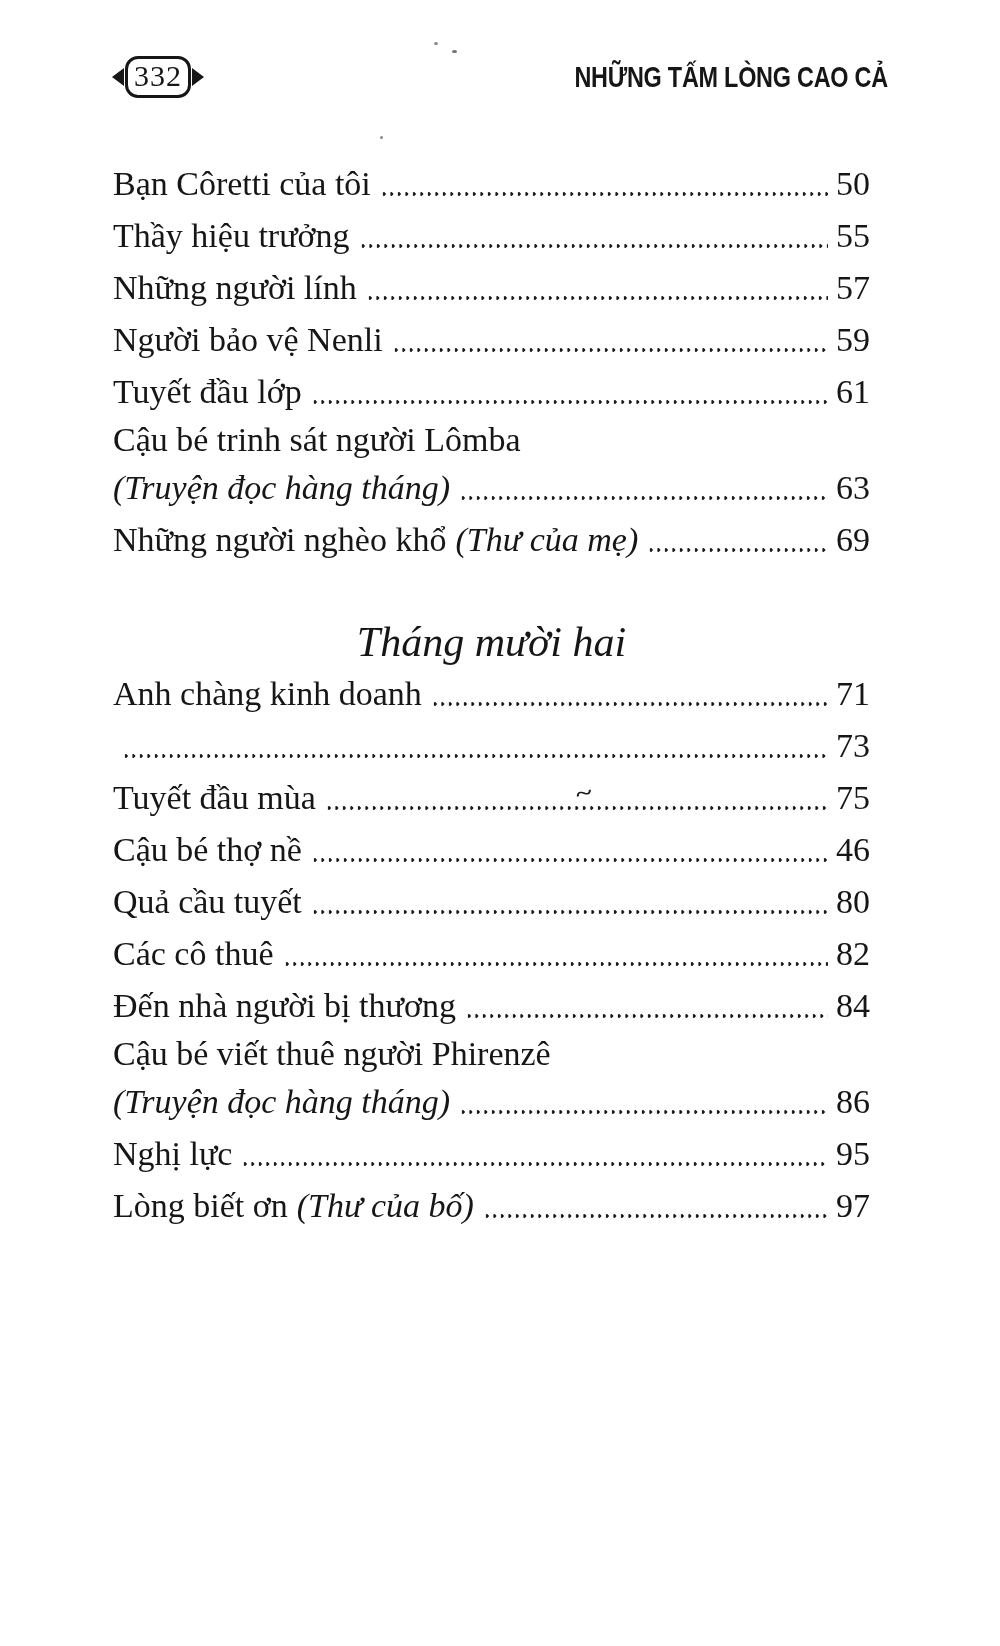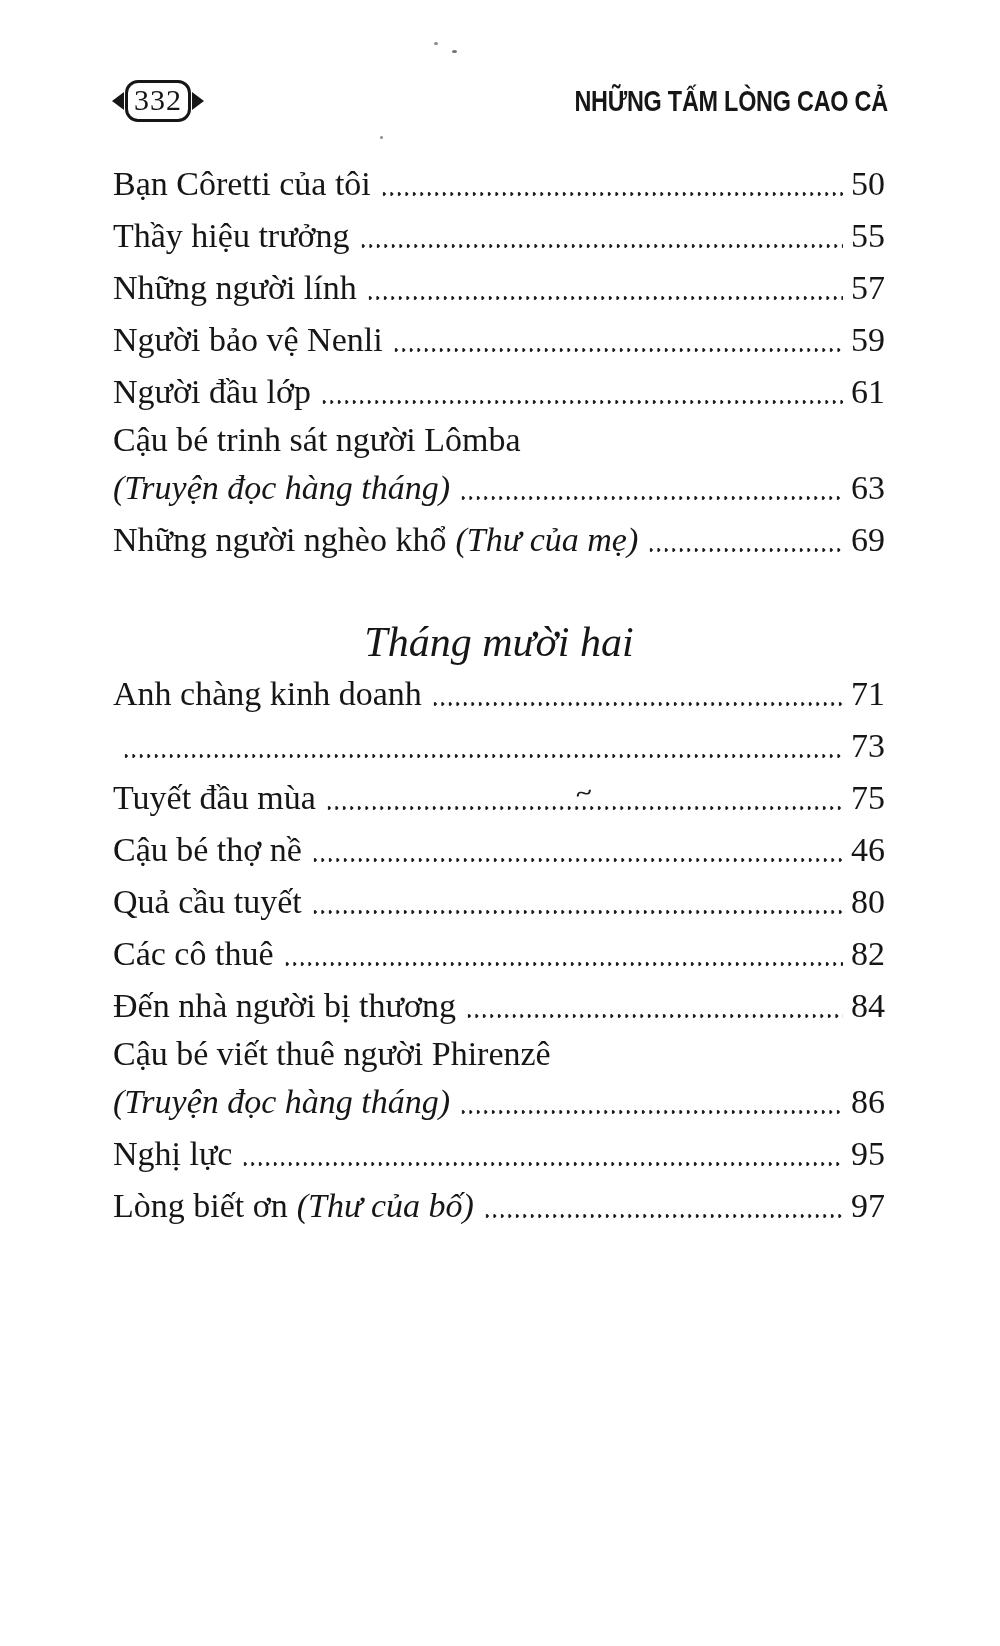--- a/index.html
+++ b/index.html
@@ -12,21 +12,21 @@
     position: relative;
     width: 1000px; height: 1646px;
     background: #ffffff;
     color: #161616;
     overflow: hidden;
   }
 
   
   .page-header {
     position: absolute;
-    top: 76px; left: 112px; right: 112px;
+    top: 52px; left: 112px; right: 112px;
     height: 50px;
     display: flex;
     justify-content: space-between;
     align-items: center;
   }
   .badge { display: flex; align-items: center; }
   .arrow { width: 0; height: 0; border-top: 9px solid transparent; border-bottom: 9px solid transparent; }
   .arrow-left  { border-right: 12px solid #161616; margin-right: 1px; }
   .arrow-right { border-left: 12px solid #161616; margin-left: 1px; }
   .badge-box {
@@ -45,21 +45,21 @@
     font-size: 30px;
     letter-spacing: -0.3px;
     white-space: nowrap;
     transform: scaleX(0.78);
     transform-origin: right center;
   }
 
   
   .toc {
     position: absolute;
-    top: 158px; left: 113px; right: 115px;
+    top: 158px; left: 113px; right: 130px;
     font-size: 34px;
     text-align: left;
   }
   .row {
     display: flex;
     align-items: baseline;
     line-height: 52px;
     white-space: nowrap;
   }
   .row-first { line-height: 44px; margin-top: 0; }
@@ -127,21 +127,21 @@
           <span class="entry-title">Những người lính</span>
           <div class="dots"></div>
           <span class="num">57</span>
         </div>
         <div class="row">
           <span class="entry-title">Người bảo vệ Nenli</span>
           <div class="dots"></div>
           <span class="num">59</span>
         </div>
         <div class="row">
-          <span class="entry-title">Người đầu lớp</span>
+          <span class="entry-title">Tuyết đầu lớp</span>
           <div class="dots"></div>
           <span class="num">61</span>
         </div>
         <div class="row row-first">
           <span class="entry-title">Cậu bé trinh sát người Lômba</span>
         </div>
         <div class="row">
           <span class="entry-note">(Truyện đọc hàng tháng)</span>
           <div class="dots"></div>
           <span class="num">63</span>

